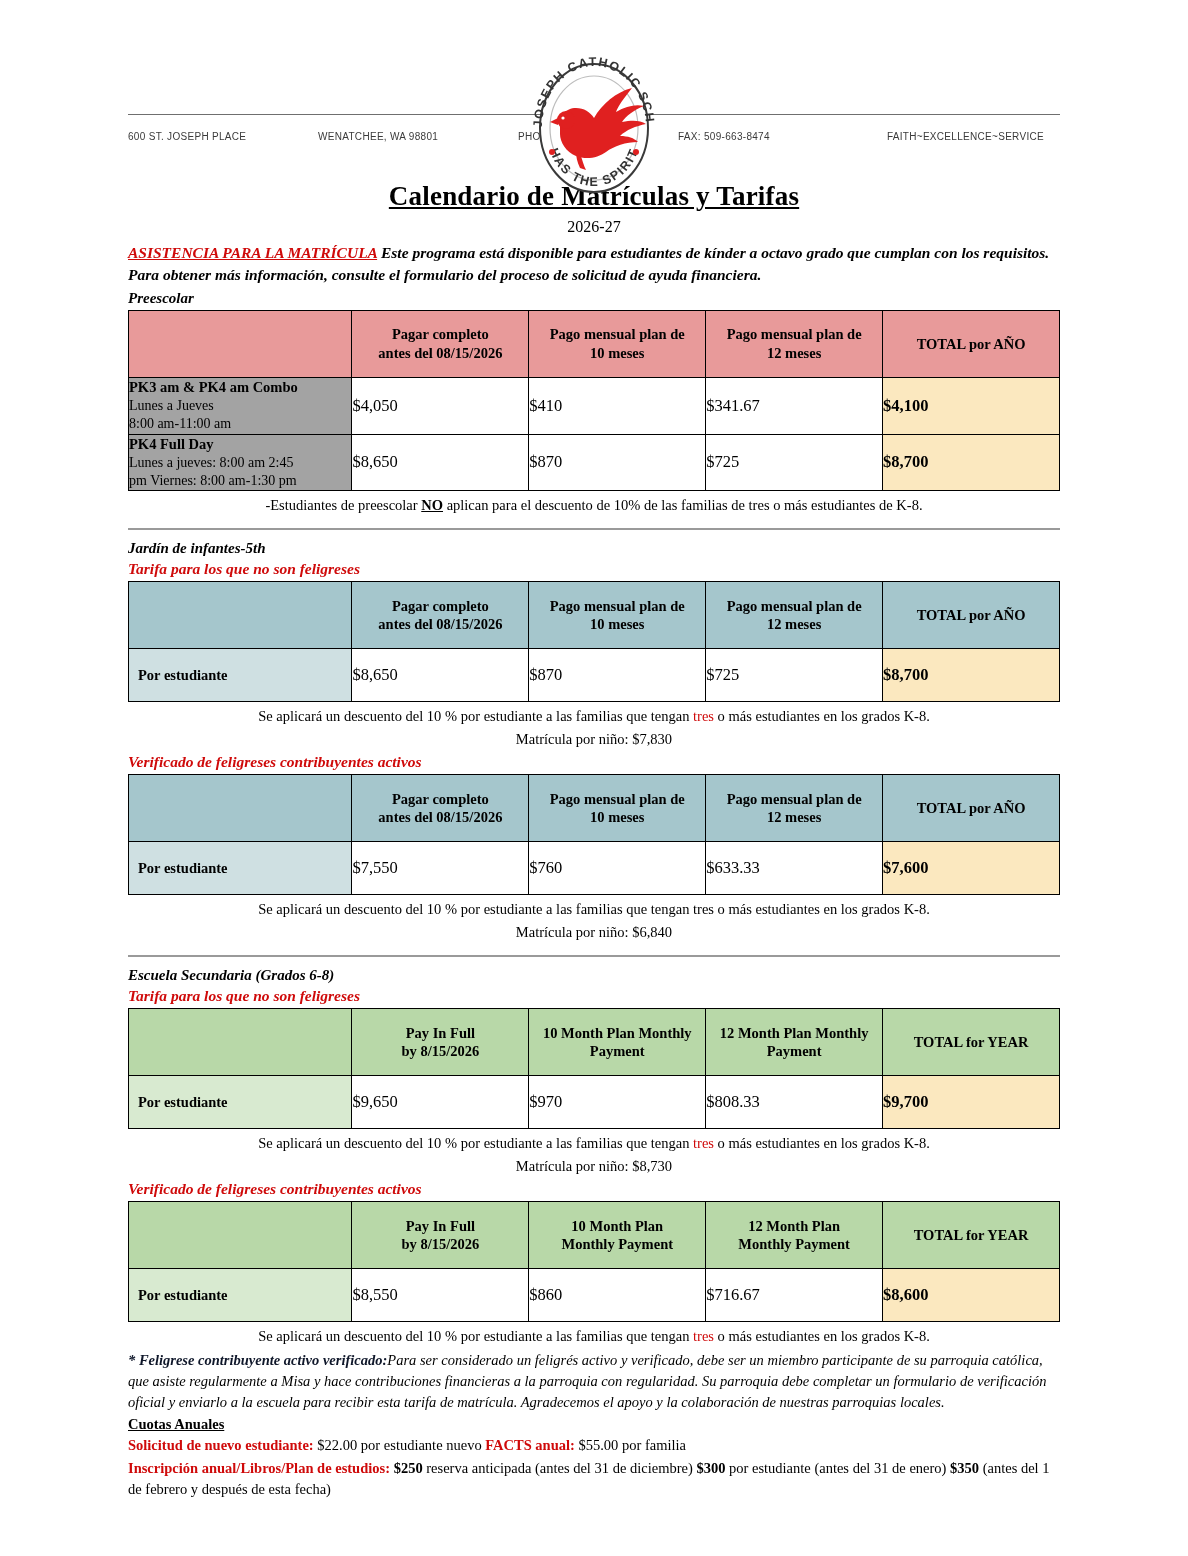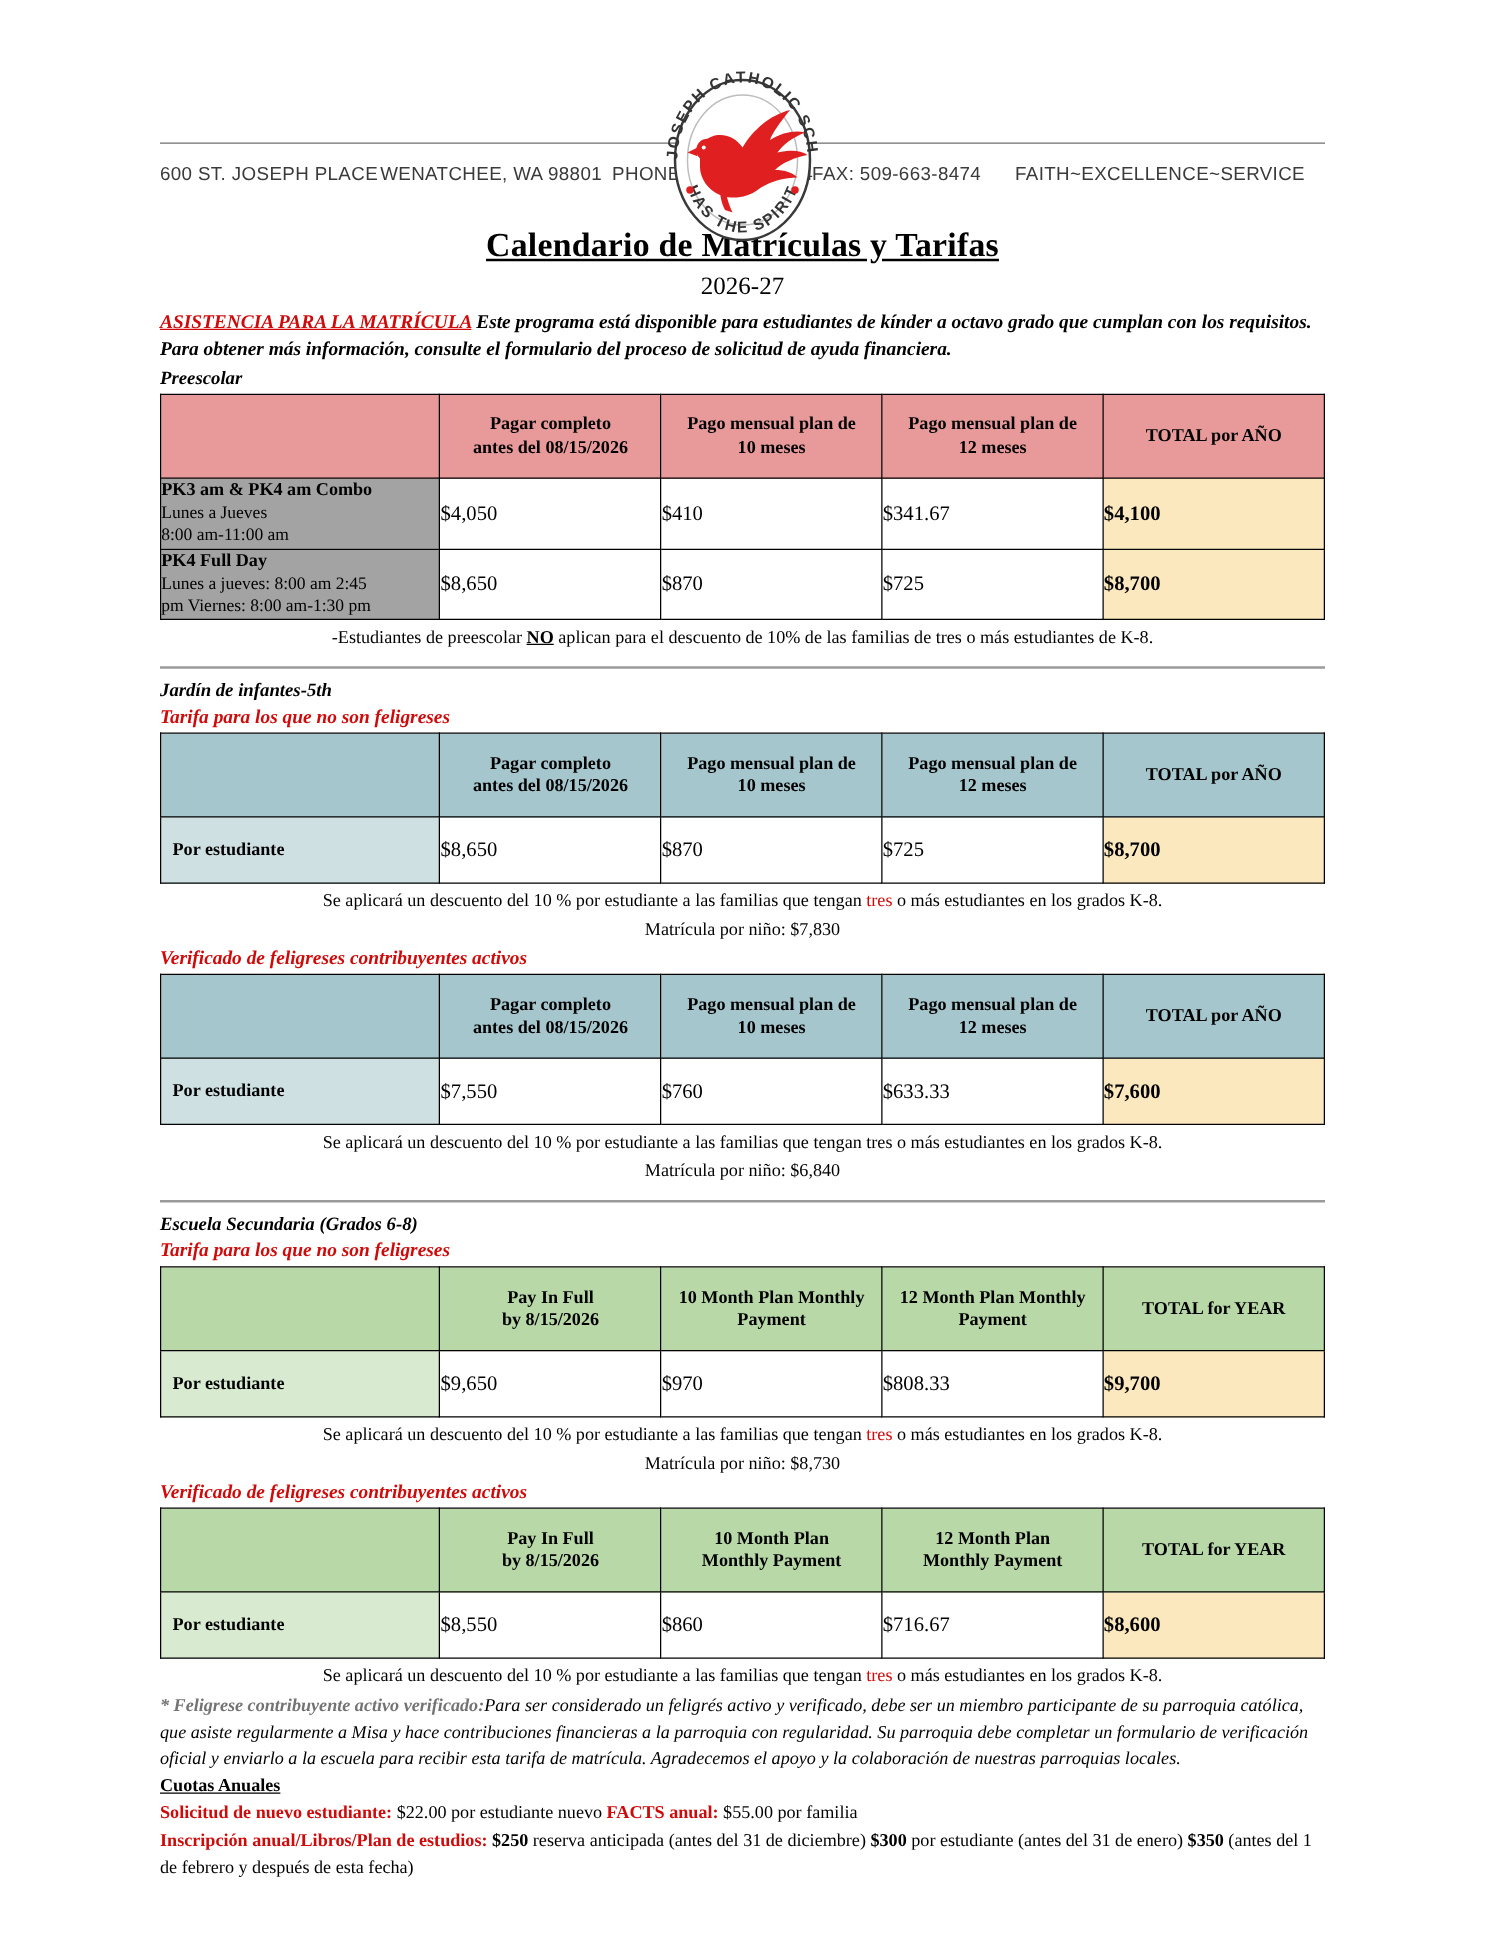--- a/index.html
+++ b/index.html
@@ -35,21 +35,21 @@
     height: 1px;
     background: #6f6f6f;
   }
   .lh-line {
     position: absolute;
     top: 131px;
     left: 0;
     right: 0;
     display: flex;
     font-family: "Liberation Sans", "DejaVu Sans", sans-serif;
-    font-size: 15px;
+    font-size: 10px;
     letter-spacing: 0.3px;
     color: #3a3a3a;
     white-space: nowrap;
   }
   .lh-addr   { width: 190px; }
   .lh-city   { width: 200px; }
   .lh-phone  { width: 160px; }
   .lh-fax    { width: 175px; }
   .lh-motto  { flex: 1; text-align: right; padding-right: 16px; }
 
@@ -67,21 +67,21 @@
   .doc-title {
     text-align: center;
     font-size: 27px;
     font-weight: bold;
     text-decoration: underline;
     margin: 16px 0 0 0;
     letter-spacing: 0.2px;
   }
   .doc-year {
     text-align: center;
-    font-size: 20px;
+    font-size: 16px;
     margin: 6px 0 2px 0;
   }
 
   .intro {
     font-size: 15.5px;
     font-style: italic;
     font-weight: bold;
     line-height: 1.42;
     margin: 6px 0 2px 0;
   }
@@ -174,21 +174,21 @@
     margin: 12px 0 10px 0;
   }
 
   .fine {
     font-size: 14.5px;
     font-style: italic;
     line-height: 1.44;
     margin: 3px 0 2px 0;
   }
   .fine .lead {
-    color: #737373;
+    color: #0f172a;
     font-weight: bold;
   }
   .fees-head {
     font-size: 14.5px;
     font-weight: bold;
     text-decoration: underline;
     margin: 3px 0 2px 0;
   }
   .fee-line {
     font-size: 14.5px;

